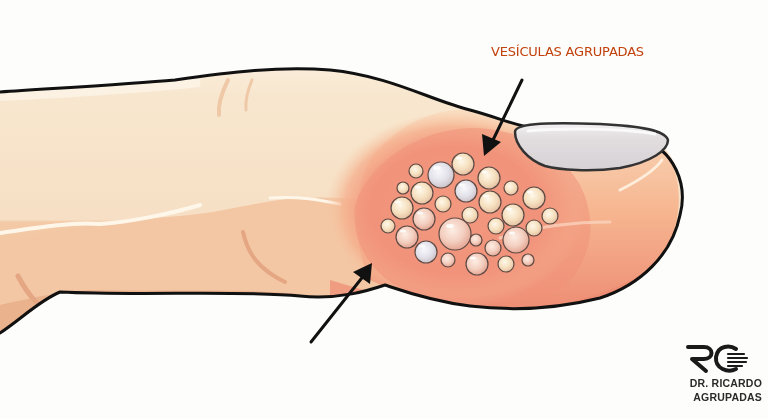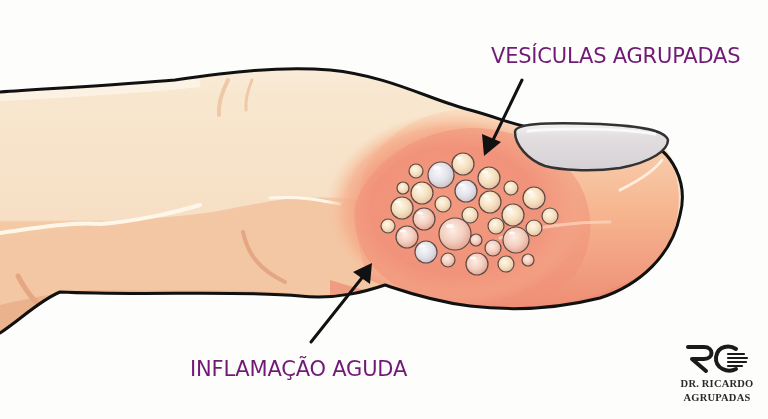--- a/index.html
+++ b/index.html
@@ -15,22 +15,22 @@
       background: #fdfdfb;
       font-family: "DejaVu Sans", "Liberation Sans", sans-serif;
     }
     svg.art {
       position: absolute;
       left: 0;
       top: 0;
     }
     .label {
       position: absolute;
-      color: #701a75;
-      font-size: 21px;
+      color: #c2410c;
+      font-size: 13px;
       letter-spacing: -0.2px;
       white-space: nowrap;
       font-family: "DejaVu Sans", sans-serif;
     }
     .label-top {
       left: 491px;
       top: 44px;
     }
     .label-bottom {
       left: 190px;
@@ -42,27 +42,28 @@
       top: 343px;
       width: 90px;
       text-align: center;
     }
     .logo-mark {
       display: block;
       margin: 0 auto;
     }
     .logo-name {
       display: block;
-      font-family: Liberation Serif, serif;
+      font-family: Liberation Sans, sans-serif;
       font-weight: bold;
       font-size: 10.5px;
       line-height: 11px;
       color: #2a2a2a;
       letter-spacing: 0.2px;
       margin-top: 3px;
+      text-align: right;
     }
   </style>
 </head>
 <body>
 
 <div class="canvas">
 
   <svg class="art" width="768" height="419" viewBox="0 0 768 419">
     <defs>
       <linearGradient id="skinGrad" x1="0" y1="0" x2="0" y2="1">
@@ -197,21 +198,20 @@
       <line x1="522" y1="80" x2="493" y2="140" stroke="#111" stroke-width="3" stroke-linecap="round"></line>
       <polygon points="484,156 482,134 501,142" fill="#111"></polygon>
     </g>
     <g>
       <line x1="311" y1="342" x2="365" y2="274" stroke="#111" stroke-width="3" stroke-linecap="round"></line>
       <polygon points="372,263 370,284 353,272" fill="#111"></polygon>
     </g>
   </svg>
 
   <div class="label label-top">VESÍCULAS AGRUPADAS</div>
-  <div class="label label-bottom">INFLAMAÇÃO AGUDA</div>
 
   <div class="logo">
     <svg class="logo-mark" width="66" height="32" viewBox="0 0 66 32">
 
       <path d="M4,4 L20,4 C30,4 30,16 20,16 L8,16 L22,28" fill="none" stroke="#1a1a1a" stroke-width="4" stroke-linecap="round" stroke-linejoin="round"></path>
 
       <path d="M52,6 C46,2 34,2 32,14 C31,26 44,30 52,26" fill="none" stroke="#1a1a1a" stroke-width="4" stroke-linecap="round"></path>
 
       <line x1="44" y1="11" x2="60" y2="11" stroke="#1a1a1a" stroke-width="2.2" stroke-linecap="round"></line>
       <line x1="44" y1="15" x2="63" y2="15" stroke="#1a1a1a" stroke-width="2.2" stroke-linecap="round"></line>

